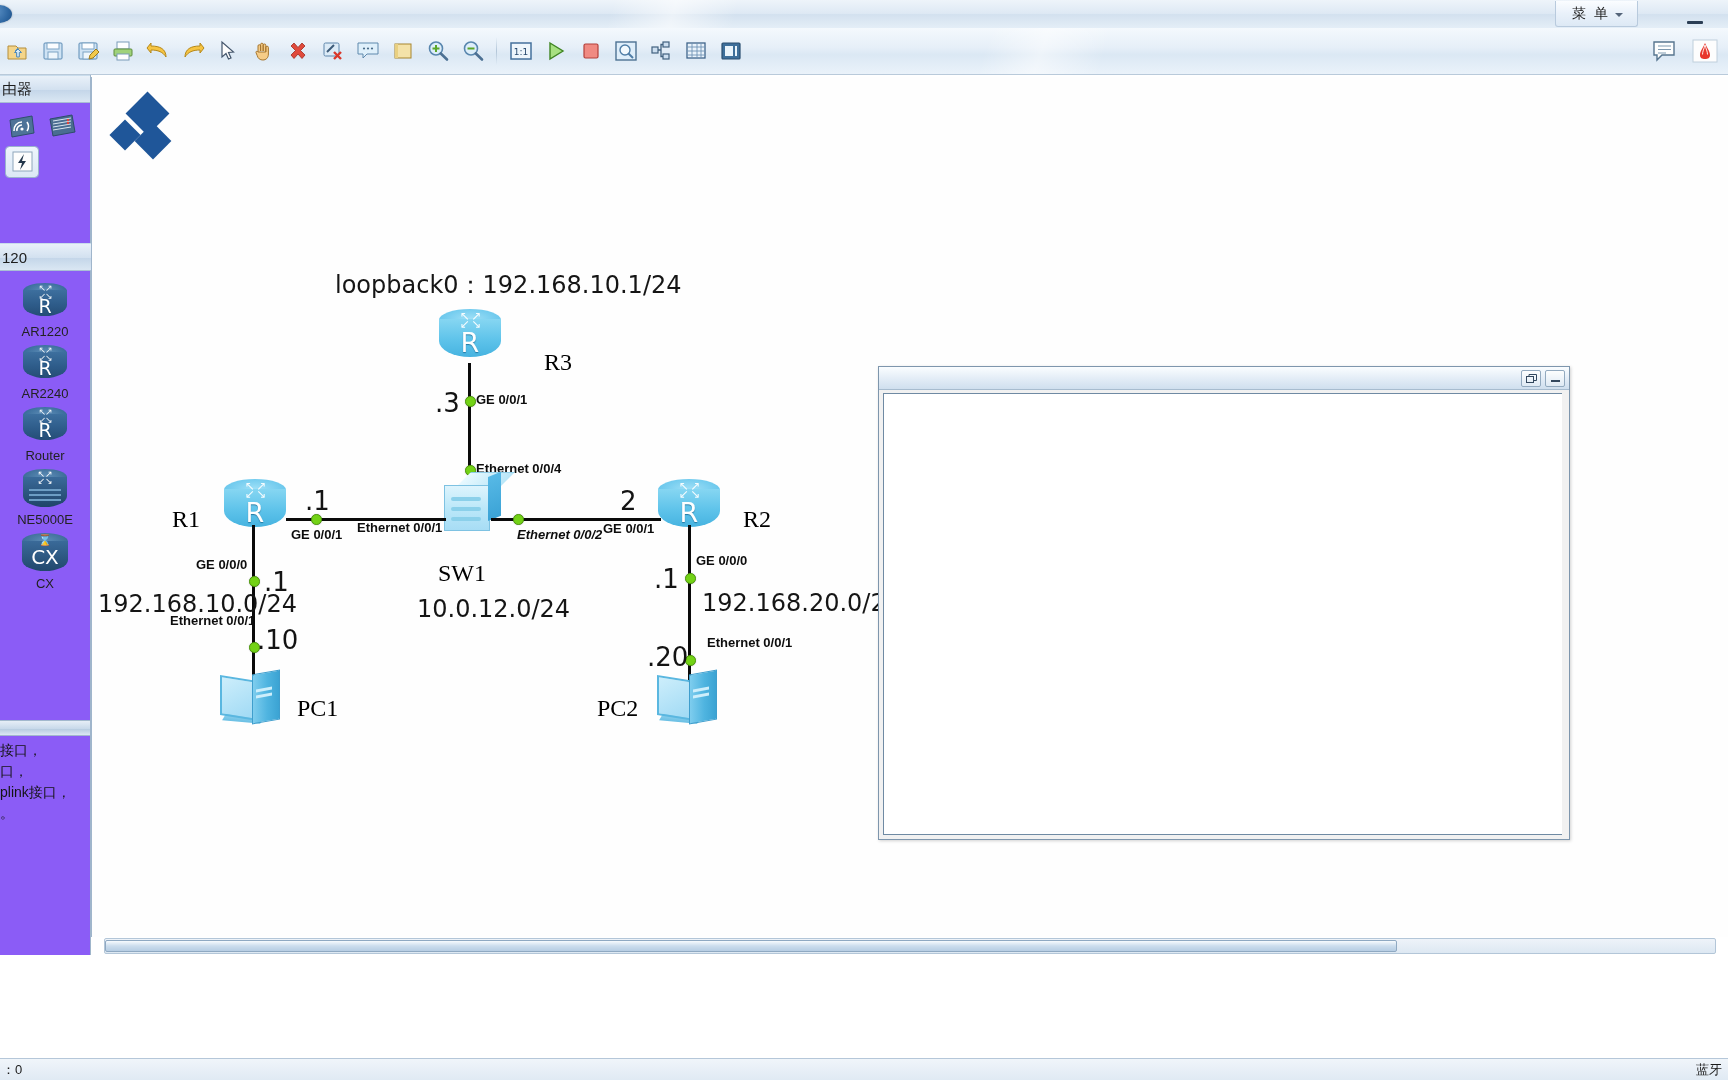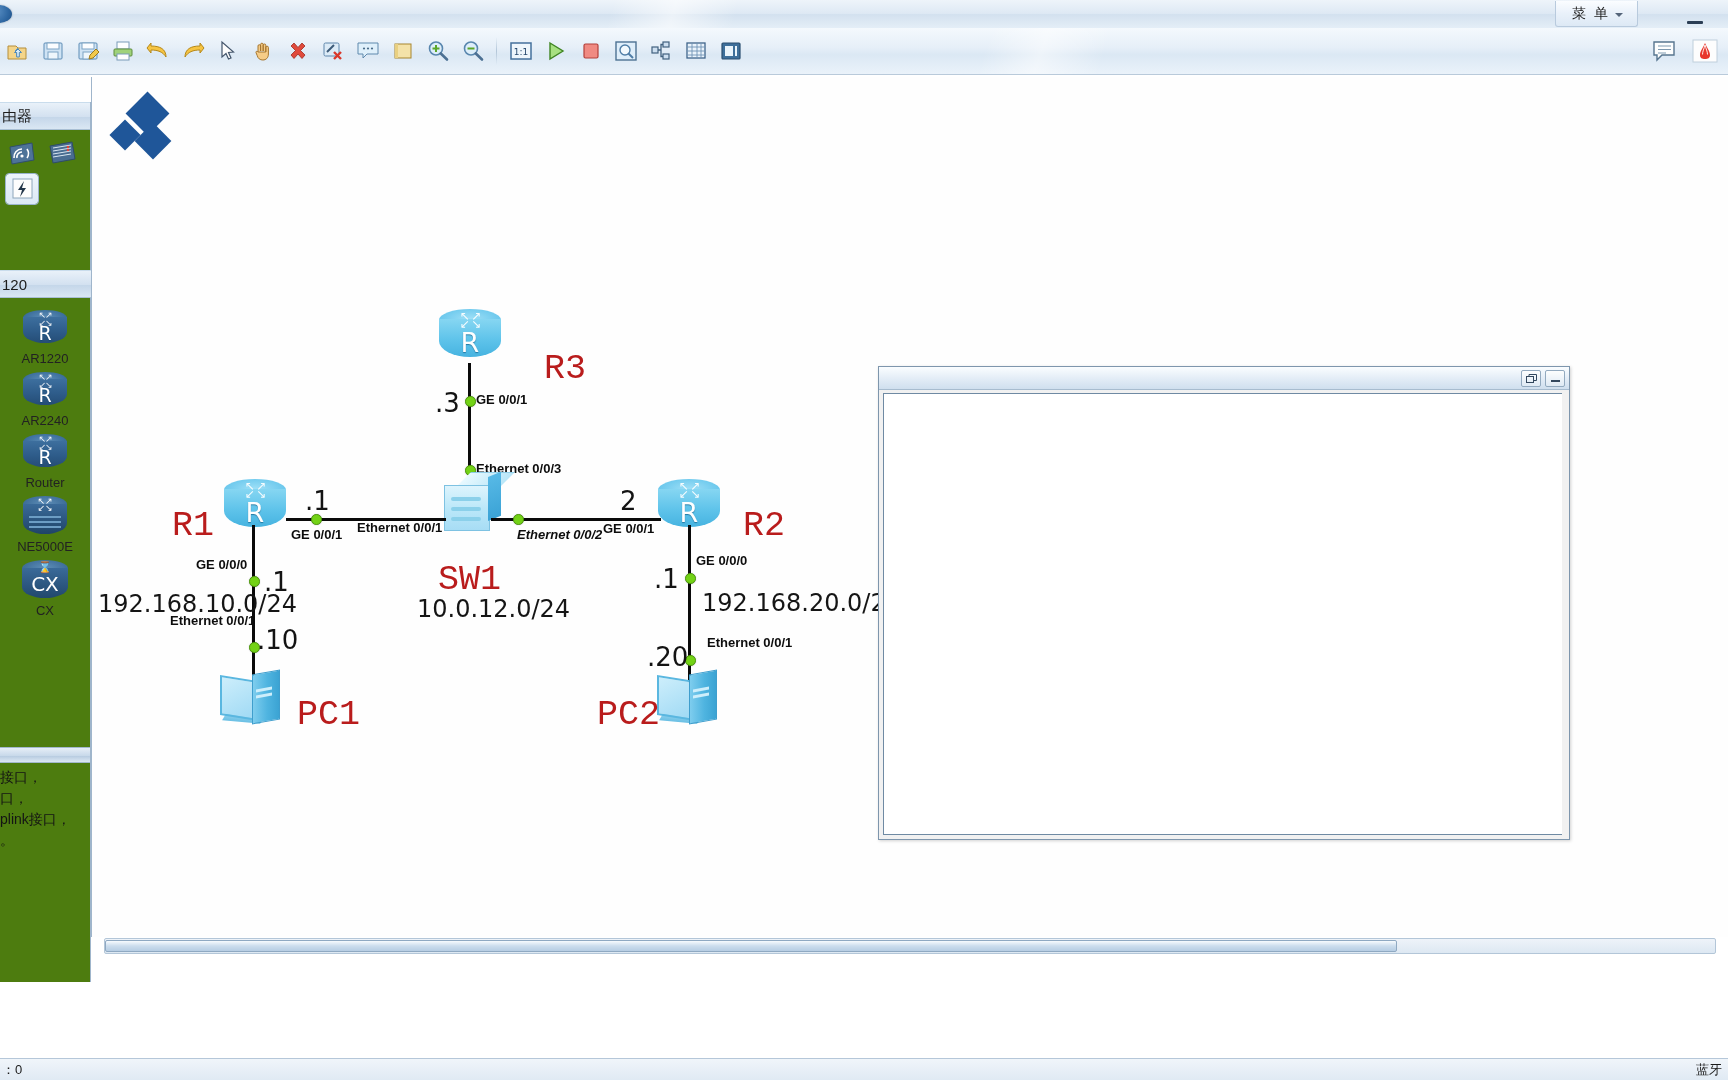--- a/index.html
+++ b/index.html
@@ -102,23 +102,22 @@
   #toolbar-right {
     position: absolute; right: 6px; top: 6px;
     display: flex; align-items: center; gap: 6px;
   }
 
   
   #sidebar {
     position: absolute;
     left: 0; top: 75px;
     width: 90px; height: 880px;
-    background: #4d7c0f;
+    background: #8b5cf6;
     border-right: 1px solid #9fb5cb;
-    margin-top: 27px;
   }
   .panel-head {
     height: 26px;
     background: linear-gradient(to bottom, #e9f1f9 0%, #d3e1f0 52%, #c4d6e9 54%, #dae7f3 100%);
     border-bottom: 1px solid #a9bfd4;
     border-top: 1px solid #c9dcec;
     display: flex; align-items: center;
     padding-left: 2px;
     font-size: 15px; color: #1c1c1c;
     overflow: hidden;
@@ -208,22 +207,22 @@
     white-space: nowrap;
   }
   .iplabel {
     position: absolute;
     font-size: 24px; color: #151515;
     font-family: "DejaVu Sans", sans-serif;
     white-space: nowrap;
   }
   .nodename {
     position: absolute;
-    font-size: 35px; color: #b91c1c;
-    font-family: Liberation Mono, monospace;
+    font-size: 24px; color: #000000;
+    font-family: Liberation Serif, serif;
     white-space: nowrap;
   }
   .octet {
     position: absolute;
     font-size: 26px; color: #131313;
     font-family: "DejaVu Sans", sans-serif;
     white-space: nowrap;
   }
 
   
@@ -656,35 +655,36 @@
 
 <div id="canvas-wrap">
   <div id="canvas">
 
     <div id="topo-logo">
       <div class="dmd" style="left:18px; top:0px; width:31px; height:31px;"></div>
       <div class="dmd" style="left:0px;  top:26px; width:22px; height:22px;"></div>
       <div class="dmd" style="left:26px; top:30px; width:26px; height:26px;"></div>
     </div>
 
+    <div class="iplabel" style="left:243px; top:192px;">loopback0：192.168.10.1/24</div>
 
     <div class="router" style="left:347px; top:232px;">
       <div class="top"></div>
       <div class="body"></div>
       <div class="arrows">↖&nbsp;↗<br>↙&nbsp;↘</div>
       <div class="rlabel">R</div>
     </div>
     <div class="nodename" style="left:452px; top:272px;">R3</div>
 
     <div class="link v" style="left:376px; top:286px; height:127px;"></div>
     <div class="dot" style="left:373px; top:319px;"></div>
     <div class="iflabel" style="left:384px; top:315px;">GE 0/0/1</div>
     <div class="octet" style="left:343px; top:311px;">.3</div>
     <div class="dot" style="left:373px; top:388px;"></div>
-    <div class="iflabel" style="left:384px; top:384px;">Ethernet 0/0/3</div>
+    <div class="iflabel" style="left:384px; top:384px;">Ethernet 0/0/4</div>
 
     <div class="switch" style="left:352px; top:400px;">
       <div class="topp"></div>
       <div class="face"></div>
       <div class="sidep"></div>
       <div class="line" style="top:20px;"></div>
       <div class="line" style="top:30px;"></div>
       <div class="line" style="top:40px;"></div>
     </div>
     <div class="nodename" style="left:346px; top:483px;">SW1</div>

